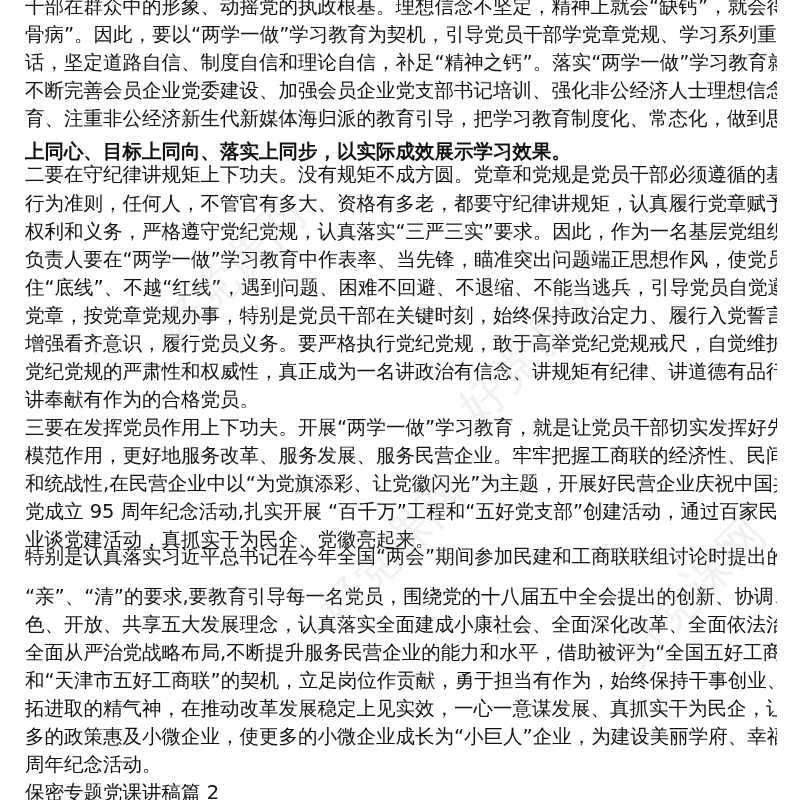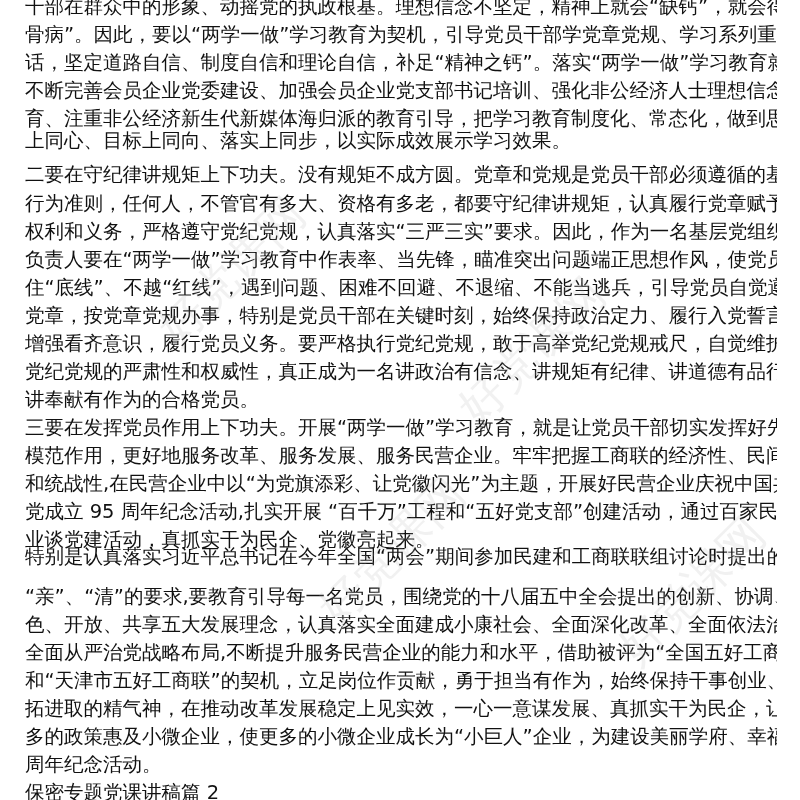--- a/index.html
+++ b/index.html
@@ -28,21 +28,21 @@
 </style>
 </head>
 <body>
 
 <div class="page">
   <div class="line" style="top: 0px; height: 28.0714px; line-height: 28.0714px;">干部在群众中的形象、动摇党的执政根基。理想信念不坚定，精神上就会“缺钙”，就会得“软</div>
   <div class="line" style="top: 28.0714px; height: 28.0714px; line-height: 28.0714px;">骨病”。因此，要以“两学一做”学习教育为契机，引导党员干部学党章党规、学习系列重要讲</div>
   <div class="line" style="top: 56.1429px; height: 28.0714px; line-height: 28.0714px;">话，坚定道路自信、制度自信和理论自信，补足“精神之钙”。落实“两学一做”学习教育就要</div>
   <div class="line" style="top: 84.2143px; height: 28.0714px; line-height: 28.0714px;">不断完善会员企业党委建设、加强会员企业党支部书记培训、强化非公经济人士理想信念教</div>
   <div class="line" style="top: 112.286px; height: 28.0714px; line-height: 28.0714px;">育、注重非公经济新生代新媒体海归派的教育引导，把学习教育制度化、常态化，做到思想</div>
-  <div class="line short" style="top: 134px; height: 28.0714px; line-height: 28.0714px;">上同心、目标上同向、落实上同步，以实际成效展示学习效果。</div>
+  <div class="line short" style="top: 145px; height: 28.0714px; line-height: 28.0714px; font-weight: bold;">上同心、目标上同向、落实上同步，以实际成效展示学习效果。</div>
   <div class="line" style="top: 168.429px; height: 28.0714px; line-height: 28.0714px;">二要在守纪律讲规矩上下功夫。没有规矩不成方圆。党章和党规是党员干部必须遵循的基本</div>
   <div class="line" style="top: 196.5px; height: 28.0714px; line-height: 28.0714px;">行为准则，任何人，不管官有多大、资格有多老，都要守纪律讲规矩，认真履行党章赋予的</div>
   <div class="line" style="top: 224.571px; height: 28.0714px; line-height: 28.0714px;">权利和义务，严格遵守党纪党规，认真落实“三严三实”要求。因此，作为一名基层党组织的</div>
   <div class="line" style="top: 252.643px; height: 28.0714px; line-height: 28.0714px;">负责人要在“两学一做”学习教育中作表率、当先锋，瞄准突出问题端正思想作风，使党员守</div>
   <div class="line" style="top: 280.714px; height: 28.0714px; line-height: 28.0714px;">住“底线”、不越“红线”，遇到问题、困难不回避、不退缩、不能当逃兵，引导党员自觉遵守</div>
   <div class="line" style="top: 308.786px; height: 28.0714px; line-height: 28.0714px;">党章，按党章党规办事，特别是党员干部在关键时刻，始终保持政治定力、履行入党誓言，</div>
   <div class="line" style="top: 336.857px; height: 28.0714px; line-height: 28.0714px;">增强看齐意识，履行党员义务。要严格执行党纪党规，敢于高举党纪党规戒尺，自觉维护好</div>
   <div class="line" style="top: 364.929px; height: 28.0714px; line-height: 28.0714px;">党纪党规的严肃性和权威性，真正成为一名讲政治有信念、讲规矩有纪律、讲道德有品行、</div>
   <div class="line short" style="top: 393px; height: 28.0714px; line-height: 28.0714px;">讲奉献有作为的合格党员。</div>
   <div class="line" style="top: 421.071px; height: 28.0714px; line-height: 28.0714px;">三要在发挥党员作用上下功夫。开展“两学一做”学习教育，就是让党员干部切实发挥好先锋</div>

